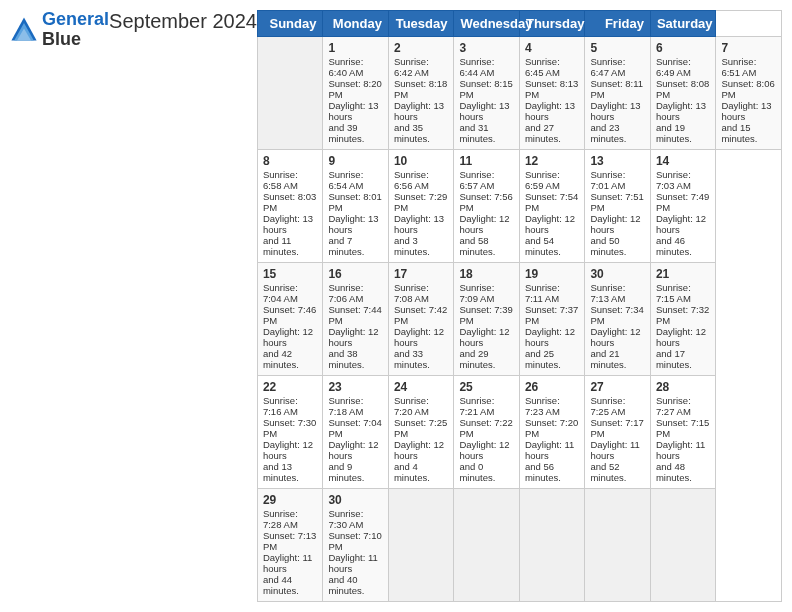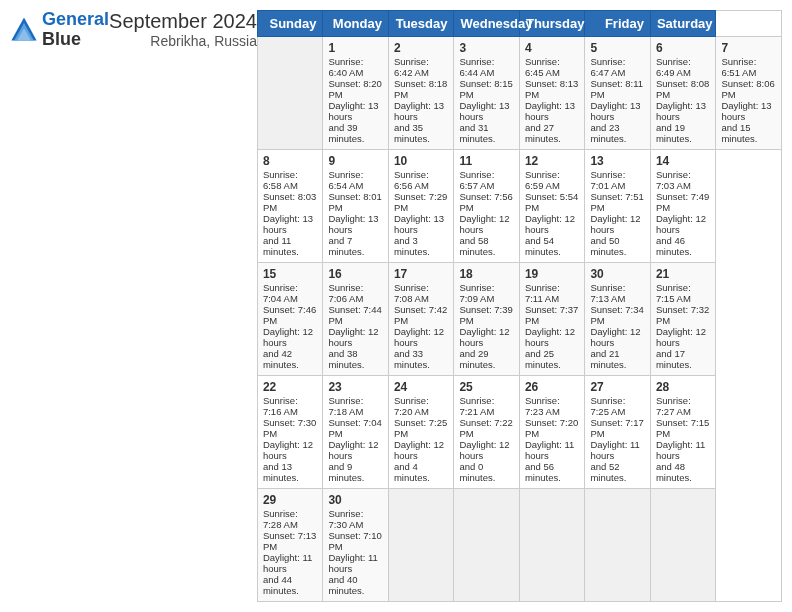--- a/index.html
+++ b/index.html
@@ -107,21 +107,20 @@
         <polygon points="20,10 34,35 6,35" fill="#5ba3e0"></polygon>
         <polygon points="20,18 30,35 10,35" fill="#fff" opacity="0.3"></polygon>
       </svg>
       <div class="logo-text">
         <div><span>General</span></div>
         <div>Blue</div>
       </div>
     </div>
     <div class="title-block">
       <div class="month-title">September 2024</div>
-      <div class="location">Rebrikha, Russia</div>
     </div>
   </div>
 
   <table class="calendar">
     <thead>
       <tr>
       <th>Sunday</th>
           <th>Monday</th>
           <th>Tuesday</th>
           <th>Wednesday</th>
@@ -208,21 +207,21 @@
           <td>
             <span class="day-num">11</span>
             <div>Sunrise: 6:57 AM</div>
             <div>Sunset: 7:56 PM</div>
             <div>Daylight: 12 hours</div>
             <div>and 58 minutes.</div>
           </td>
           <td>
             <span class="day-num">12</span>
             <div>Sunrise: 6:59 AM</div>
-            <div>Sunset: 5:54 PM</div>
+            <div>Sunset: 7:54 PM</div>
             <div>Daylight: 12 hours</div>
             <div>and 54 minutes.</div>
           </td>
           <td>
             <span class="day-num">13</span>
             <div>Sunrise: 7:01 AM</div>
             <div>Sunset: 7:51 PM</div>
             <div>Daylight: 12 hours</div>
             <div>and 50 minutes.</div>
           </td>

